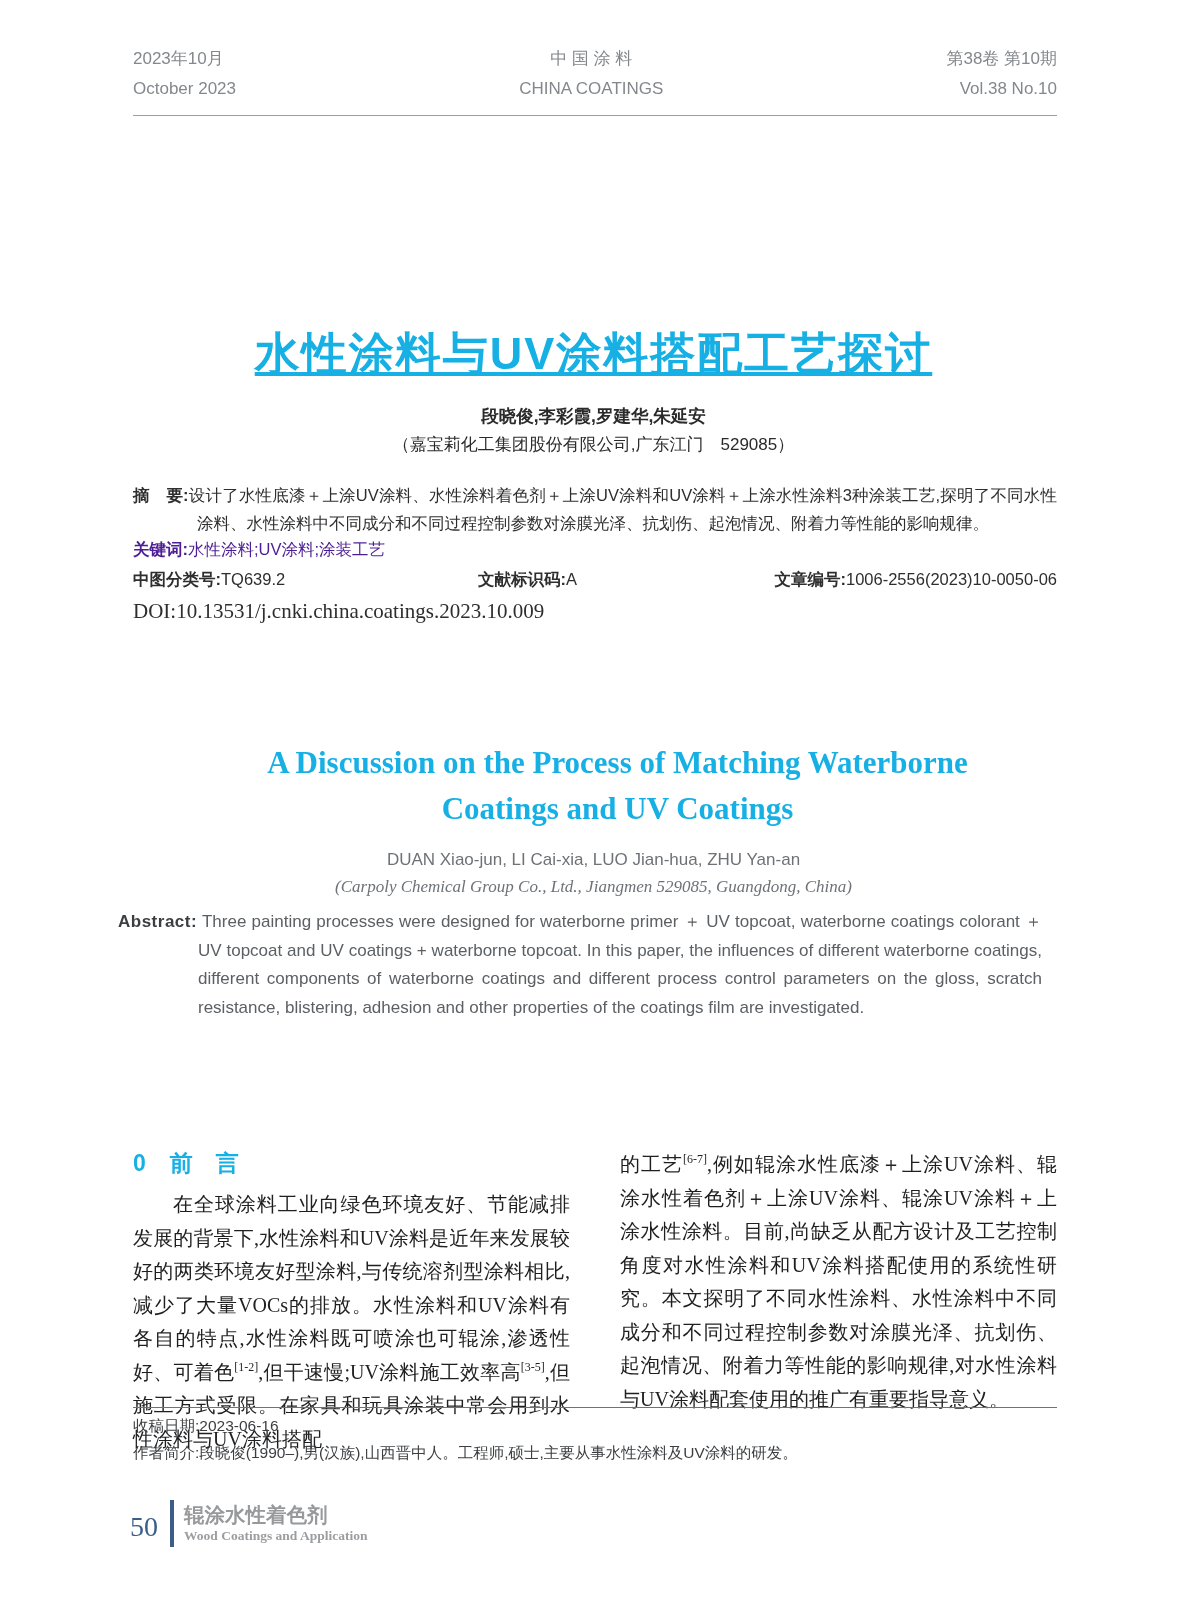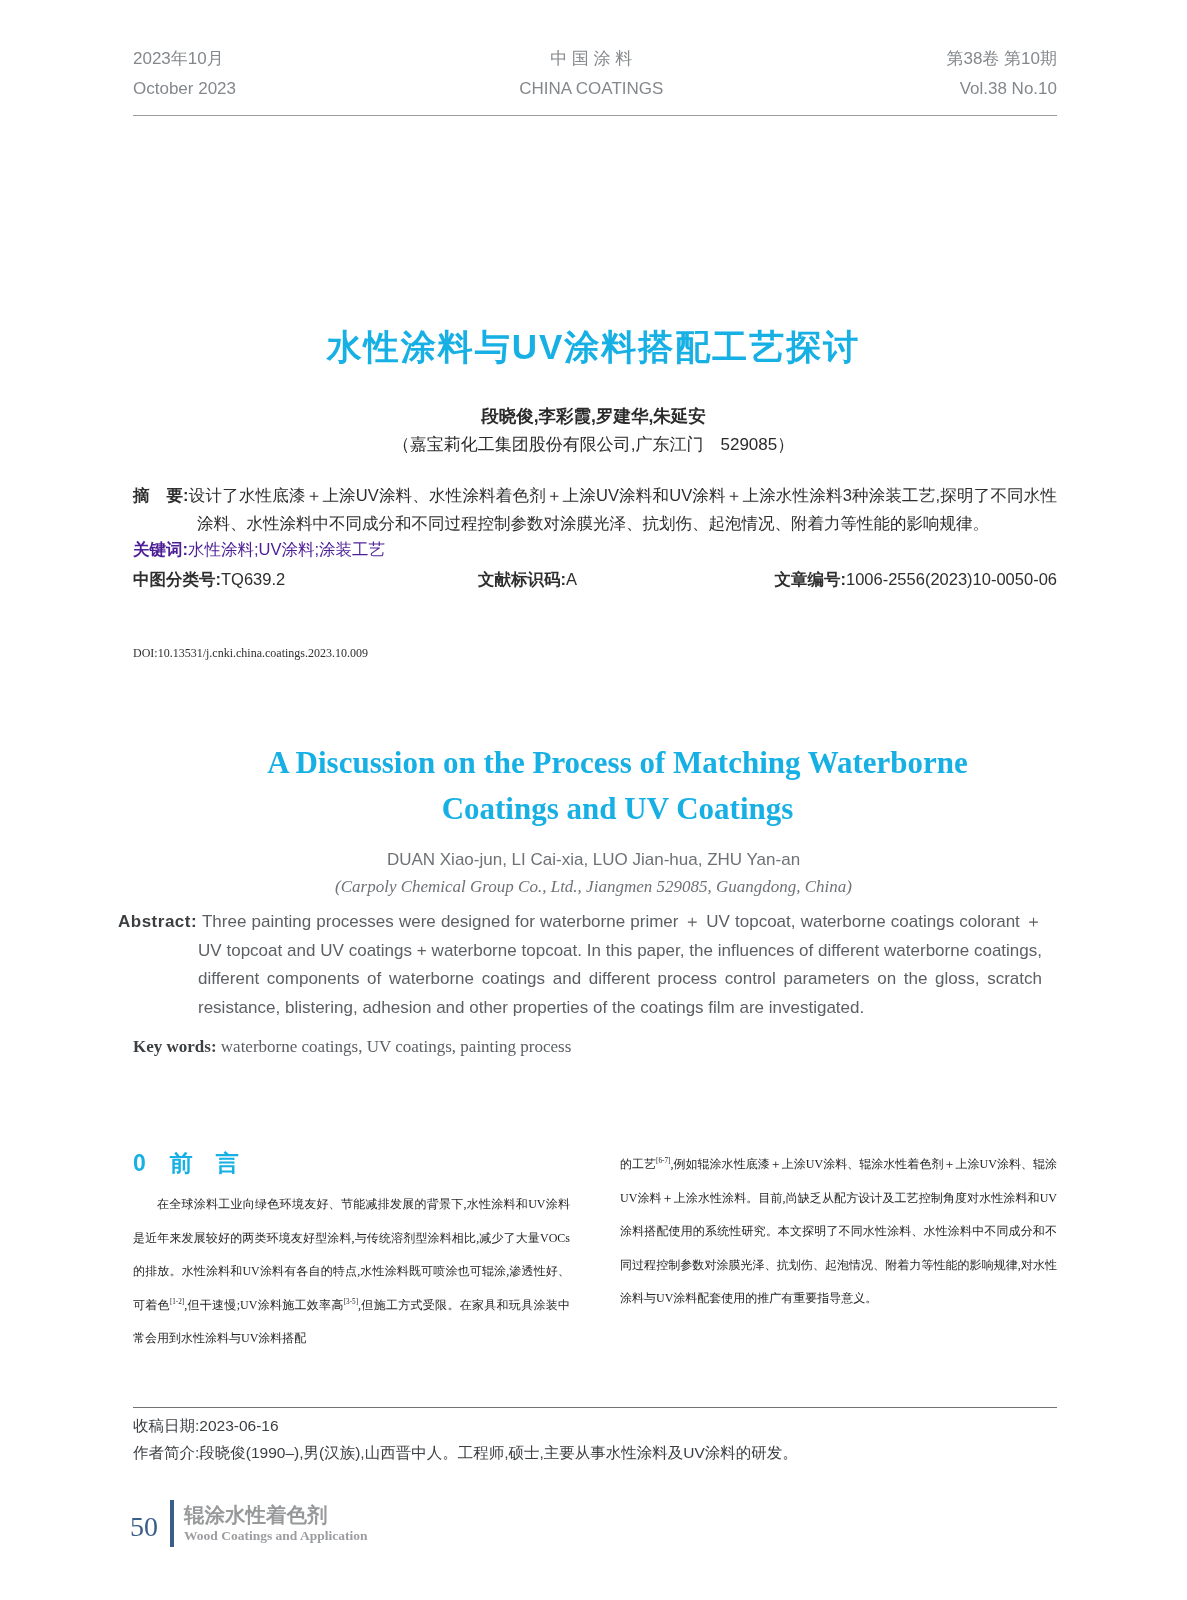--- a/index.html
+++ b/index.html
@@ -17,47 +17,47 @@
     overflow:hidden;
     font-family:"Liberation Sans",sans-serif;
     color:#222;
   }
   
   .hdr{position:absolute;top:44px;left:133px;width:924px;display:flex;justify-content:space-between;color:var(--header-gray);font-size:17px;line-height:30px;}
   .hdr .c{text-align:center;}
   .hdr .r{text-align:right;}
   .hdr-rule{position:absolute;top:115px;left:133px;width:924px;height:1px;background:#9a9ea1;}
   
-  .title-cn{position:absolute;top:324px;left:0;width:100%;text-align:center;font-size:35px;font-weight:700;letter-spacing:2px;color:var(--accent);}
+  .title-cn{position:absolute;top:324px;left:0;width:100%;text-align:center;font-size:45px;font-weight:700;letter-spacing:2px;color:var(--accent);text-decoration:underline;}
   .authors-cn{position:absolute;top:404px;left:0;width:100%;text-align:center;font-size:17.5px;font-weight:700;color:#2a2a2a;}
   .affil-cn{position:absolute;top:433px;left:0;width:100%;text-align:center;font-size:17px;color:#2a2a2a;}
   
   .hang{text-align:justify;}
   .abs-cn{position:absolute;top:482px;left:133px;width:924px;font-size:16.5px;line-height:27.5px;color:#2e2e2e;padding-left:64px;}
   .abs-cn .lbl{margin-left:-64px;font-weight:700;}
   .kw-cn{position:absolute;top:539px;left:133px;width:924px;font-size:16.5px;color:#4c1d95;}
   .kw-cn .lbl{font-weight:700;}
   .clc-row{position:absolute;top:569px;left:133px;width:924px;font-size:16.5px;color:#2e2e2e;}
   .clc-row .lbl{font-weight:700;}
   .clc-mid{position:absolute;left:345px;top:0;}
   .clc-right{position:absolute;right:0;top:0;}
-  .doi{position:absolute;top:599px;left:133px;font-family:"Liberation Serif",serif;font-size:12px;color:#2e2e2e;margin-top:47px;}
+  .doi{position:absolute;top:599px;left:133px;font-family:"Liberation Serif",serif;font-size:21px;color:#2e2e2e;}
   
   .title-en{position:absolute;top:740px;left:0;width:100%;text-align:center;font-family:"Liberation Serif",serif;font-weight:700;font-size:31px;line-height:46px;color:var(--accent);padding-left:48px;}
   .authors-en{position:absolute;top:850px;left:0;width:100%;text-align:center;font-size:17px;color:#6e7276;}
   .affil-en{position:absolute;top:877px;left:0;width:100%;text-align:center;font-family:"Liberation Serif",serif;font-style:italic;font-size:17px;color:#6e7276;}
   
   .abs-en{position:absolute;top:908px;left:118px;width:924px;font-family:Liberation Sans, sans-serif;font-size:17px;line-height:28.5px;color:#5c6064;padding-left:80px;}
   .abs-en .lbl{margin-left:-80px;font-weight:700;color:#3c3f42;letter-spacing:0.5px;}
   .kw-en{position:absolute;top:1037px;left:133px;width:924px;font-family:"Liberation Serif",serif;font-size:17px;color:#5c6064;}
   .kw-en .lbl{font-weight:700;color:#3c3f42;}
   
   .sec-head{position:absolute;top:1148px;left:133px;font-size:23px;font-weight:700;color:var(--accent);}
   .sec-head .num{margin-right:24px;}
-  .bodycol{position:absolute;width:437px;font-family:"Liberation Serif",serif;font-size:12px;line-height:33.5px;text-align:justify;color:#1f1f1f;}
+  .bodycol{position:absolute;width:437px;font-family:"Liberation Serif",serif;font-size:20px;line-height:33.5px;text-align:justify;color:#1f1f1f;}
   .bodycol sup{font-size:0.6em;line-height:0;}
   .col-left{top:1188px;left:133px;text-indent:2em;}
   .col-right{top:1148px;left:620px;}
   
   .fn-rule{position:absolute;top:1407px;left:133px;width:924px;height:1px;background:#6f7376;}
   .fn{position:absolute;left:133px;width:924px;font-size:15.5px;color:#3c3f42;}
   .fn-received{top:1416px;}
   .fn-bio{top:1443px;}
   
   .footer{position:absolute;top:1500px;left:130px;display:flex;align-items:center;}
@@ -102,21 +102,20 @@
   <div class="doi">DOI:10.13531/j.cnki.china.coatings.2023.10.009</div>
 
   <div class="title-en">
     <div>A Discussion on the Process of Matching Waterborne</div>
     <div>Coatings and UV Coatings</div>
   </div>
   <div class="authors-en">DUAN Xiao-jun, LI Cai-xia, LUO Jian-hua, ZHU Yan-an</div>
   <div class="affil-en">(Carpoly Chemical Group Co., Ltd., Jiangmen 529085, Guangdong, China)</div>
 
   <p class="abs-en hang"><span class="lbl">Abstract:</span> <span>Three painting processes were designed for waterborne primer ＋ UV topcoat, waterborne coatings colorant ＋ UV topcoat and UV coatings + waterborne topcoat. In this paper, the influences of different waterborne coatings, different components of waterborne coatings and different process control parameters on the gloss, scratch resistance, blistering, adhesion and other properties of the coatings film are investigated.</span></p>
-  <p class="kw-en"><span class="lbl">Key words:</span> <span>waterborne coatings, UV coatings, painting process</span></p>
 
   <h2 class="sec-head"><span class="num">0</span><span>前　言</span></h2>
 
   <p class="bodycol col-left"><span>在全球涂料工业向绿色环境友好、节能减排发展的背景下,水性涂料和UV涂料是近年来发展较好的两类环境友好型涂料,与传统溶剂型涂料相比,减少了大量VOCs的排放。水性涂料和UV涂料有各自的特点,水性涂料既可喷涂也可辊涂,渗透性好、可着色</span><sup>[1-2]</sup><span>,但干速慢;UV涂料施工效率高</span><sup>[3-5]</sup><span>,但施工方式受限。在家具和玩具涂装中常会用到水性涂料与UV涂料搭配</span></p>
   <p class="bodycol col-right"><span>的工艺</span><sup>[6-7]</sup><span>,例如辊涂水性底漆＋上涂UV涂料、辊涂水性着色剂＋上涂UV涂料、辊涂UV涂料＋上涂水性涂料。目前,尚缺乏从配方设计及工艺控制角度对水性涂料和UV涂料搭配使用的系统性研究。本文探明了不同水性涂料、水性涂料中不同成分和不同过程控制参数对涂膜光泽、抗划伤、起泡情况、附着力等性能的影响规律,对水性涂料与UV涂料配套使用的推广有重要指导意义。</span></p>
 
   <div class="fn-rule"></div>
   <p class="fn fn-received"><span>收稿日期:</span><span>2023-06-16</span></p>
   <p class="fn fn-bio"><span>作者简介:</span><span>段晓俊(1990–),男(汉族),山西晋中人。工程师,硕士,主要从事水性涂料及UV涂料的研发。</span></p>
 

